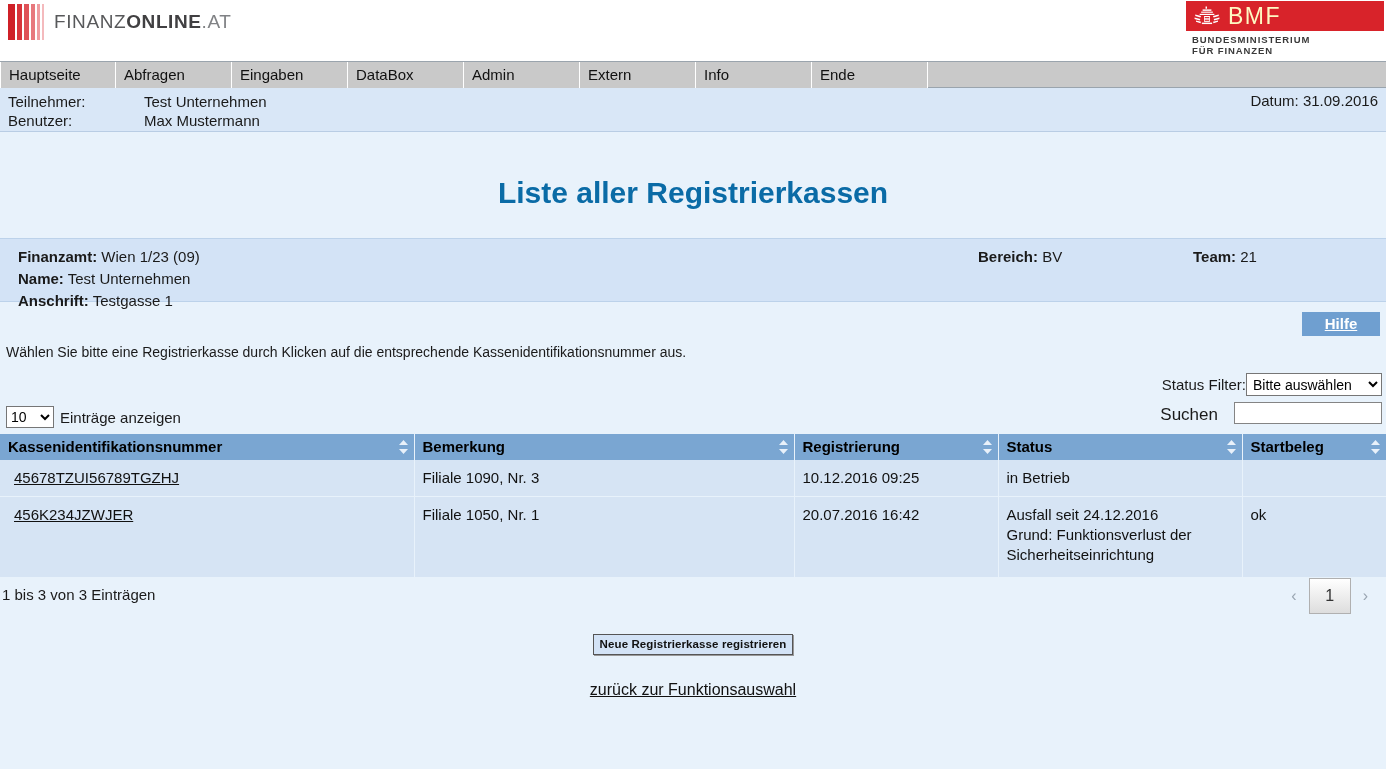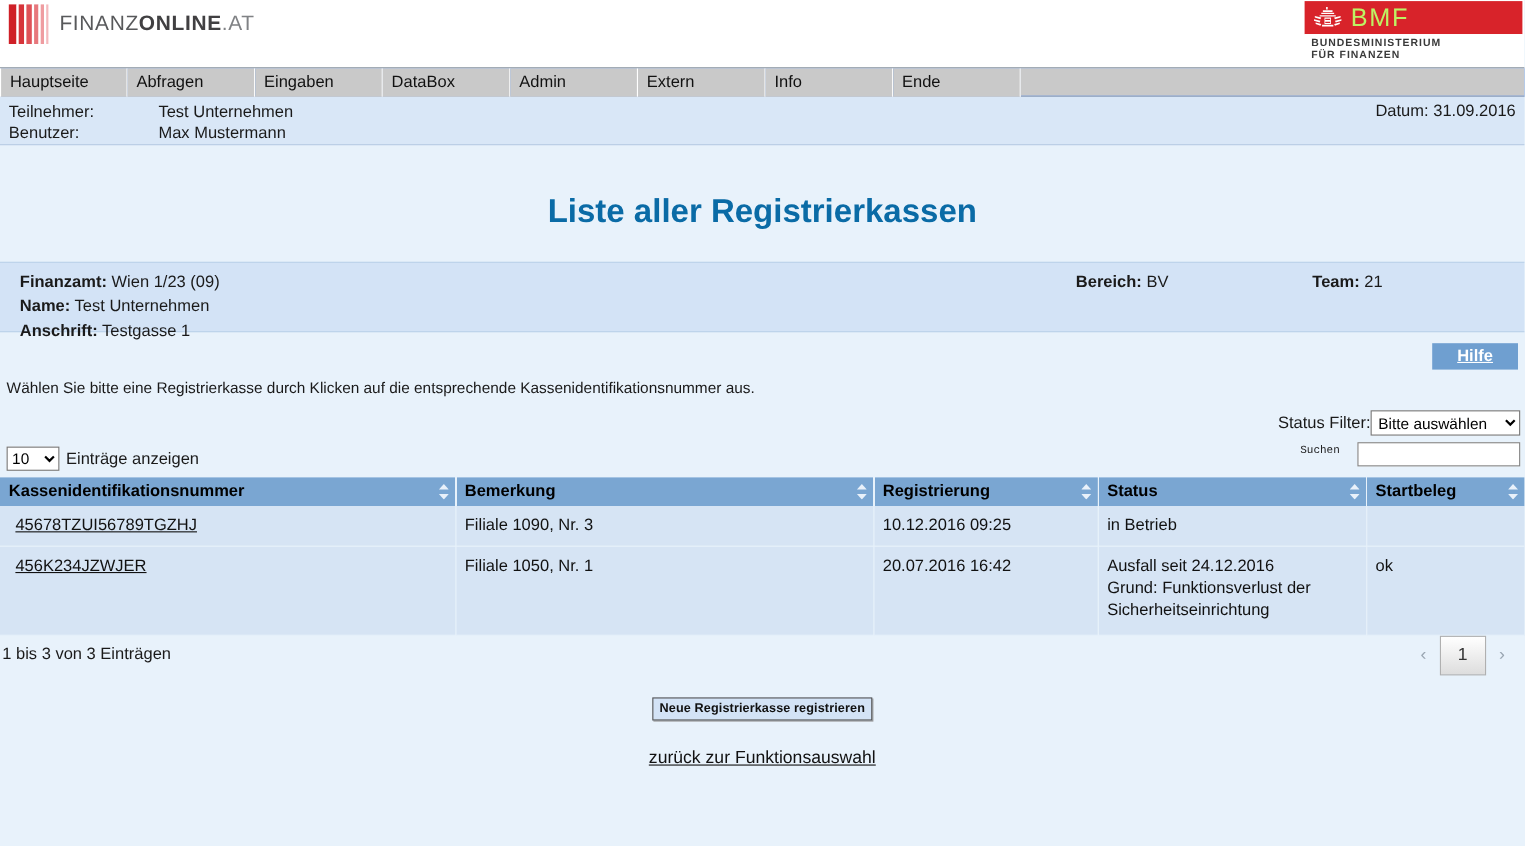--- a/index.html
+++ b/index.html
@@ -61,21 +61,21 @@
     display: flex;
     align-items: center;
     padding-left: 6px;
   }
   .bmf-eagle {
     width: 30px; height: 22px;
     margin-right: 6px;
     flex: 0 0 auto;
   }
   .bmf-word {
-    color: #bef264;
+    color: #fef9c3;
     font-size: 23px;
     font-weight: 400;
     letter-spacing: 1.5px;
     line-height: 1;
     font-family: "Liberation Sans", sans-serif;
   }
   .bmf-sub {
     background: #ffffff;
     color: #3a3a3a;
     font-size: 9.5px;
@@ -199,22 +199,21 @@
     background: #ffffff;
     color: #000;
     padding-left: 2px;
   }
 
   .search-row { position: relative; height: 28px; }
   .search-row .sl {
     position: absolute;
     right: 168px;
     top: 3px;
-    font-size: 10px;
-    font-family: Liberation Mono, monospace;
+    font-size: 17px;
   }
   .search-input {
     position: absolute;
     right: 4px;
     top: 0px;
     width: 148px;
     height: 22px;
     border: 1px solid #848484;
     background: #ffffff;
     font-family: "Liberation Sans", sans-serif;

